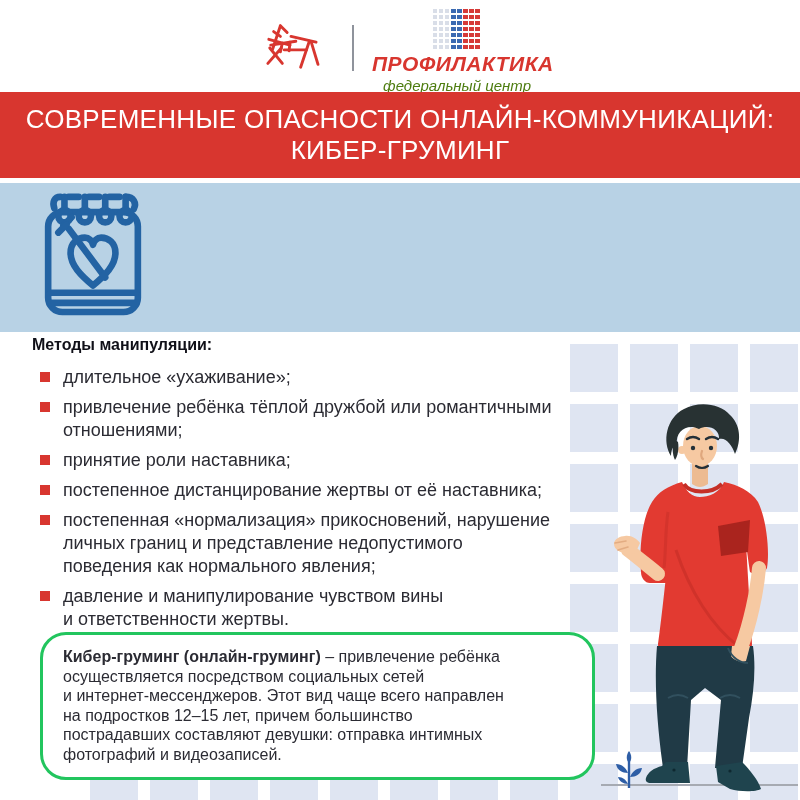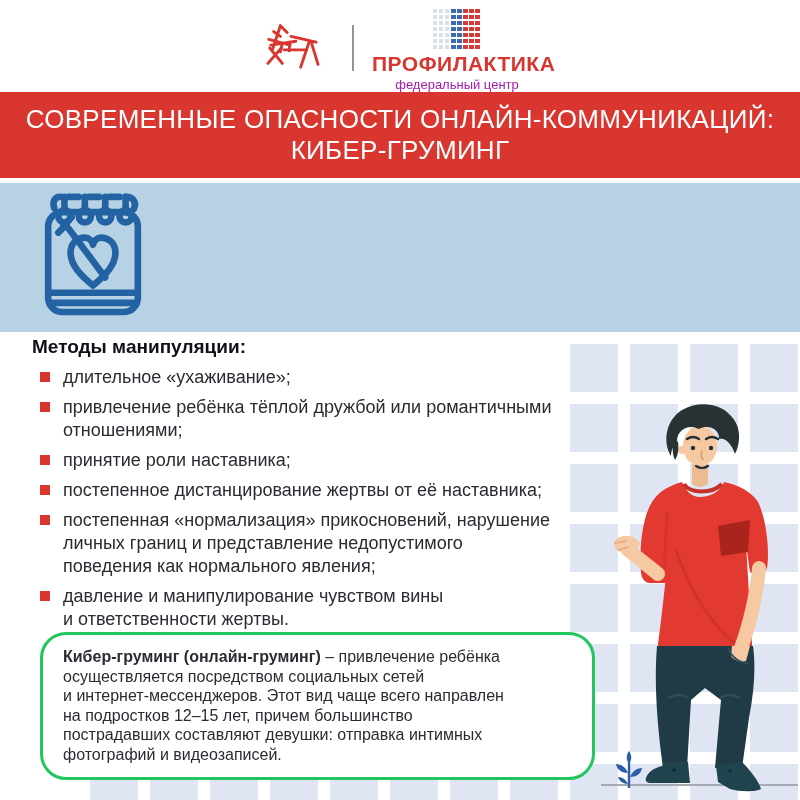--- a/index.html
+++ b/index.html
@@ -3,30 +3,30 @@
 <meta charset="utf-8">
 <style>
   html,body{margin:0;padding:0;background:#ffffff;}
   .poster{position:relative;width:800px;height:800px;background:#ffffff;overflow:hidden;
           font-family:"Liberation Sans",sans-serif;}
 
   
   .header{position:absolute;left:0;top:0;width:800px;height:92px;background:#ffffff;}
   .horse{position:absolute;left:260px;top:20px;}
   .divider{position:absolute;left:352px;top:25px;width:2px;height:46px;background:#8f939c;}
-  .org{position:absolute;left:372px;top:9px;width:170px;text-align:center;}
+  .org{position:absolute;left:372px;top:9px;width:170px;text-align:center;font-style:italic;}
   .dotgrid{display:flex;width:48px;margin:0 auto 3px auto;}
   .dg{height:40px;
       background-image:repeating-linear-gradient(to right,transparent 0 4.5px,#fff 4.5px 6px),
                        repeating-linear-gradient(to bottom,transparent 0 4.5px,#fff 4.5px 6px);}
   .dg.g{width:18px;background-color:#d9dee8;}
   .dg.b{width:12px;background-color:#3b6ab2;}
   .dg.r{width:18px;background-color:#d63a38;}
   .org-name{font-size:21px;font-weight:bold;color:#d8362f;letter-spacing:.5px;}
-  .org-sub{font-size:13px;color:#a21caf;margin-top:1px;}
+  .org-sub{font-size:15px;color:#4d7c0f;margin-top:1px;}
 
   
   .banner{position:absolute;left:0;top:92px;width:800px;height:86px;background:#d8362f;
           display:flex;align-items:center;justify-content:center;}
   .banner-title{color:#ffffff;font-weight:normal;font-size:26px;line-height:31px;text-align:center;
                 white-space:pre-line;letter-spacing:.3px;}
 
   
   .defpanel{position:absolute;left:0;top:183px;width:800px;height:149px;background:#b8d2e5;}
   .def-icon{position:absolute;left:40px;top:8px;}
@@ -34,21 +34,21 @@
   .def-term{font-weight:bold;}
   .def-rest{white-space:pre-line;}
 
   
   .pattern{position:absolute;left:90px;top:344px;width:710px;height:456px;background-color:#dfe5f2;
       background-image:repeating-linear-gradient(to right,transparent 0 48px,#fff 48px 60px),
                        repeating-linear-gradient(to bottom,transparent 0 48px,#fff 48px 60px);}
   .cover{position:absolute;left:0;top:338px;width:567px;height:426px;background:#ffffff;}
 
   
-  .methods-heading{position:absolute;left:32px;top:336px;font-size:19px;font-weight:bold;color:#101018;}
+  .methods-heading{position:absolute;left:32px;top:336px;font-size:16px;font-weight:bold;color:#101018;}
   .bullets{position:absolute;left:40px;top:366px;width:540px;display:flex;flex-direction:column;gap:7px;}
   .bullet-row{display:flex;align-items:flex-start;}
   .bullet-sq{flex:0 0 10px;width:10px;height:10px;background:#d8362f;margin:6px 13px 0 0;}
   .bullet-text{font-size:18px;line-height:23px;color:#2b2b33;white-space:pre-line;}
 
   
   .callout{position:absolute;left:40px;top:632px;width:555px;height:148px;box-sizing:border-box;
            border:3px solid #22c55e;border-radius:26px;background:#ffffff;padding:12px 20px;}
   .callout-text{font-size:16px;line-height:19.5px;color:#2b2b33;}
   .callout-term{font-weight:bold;}

